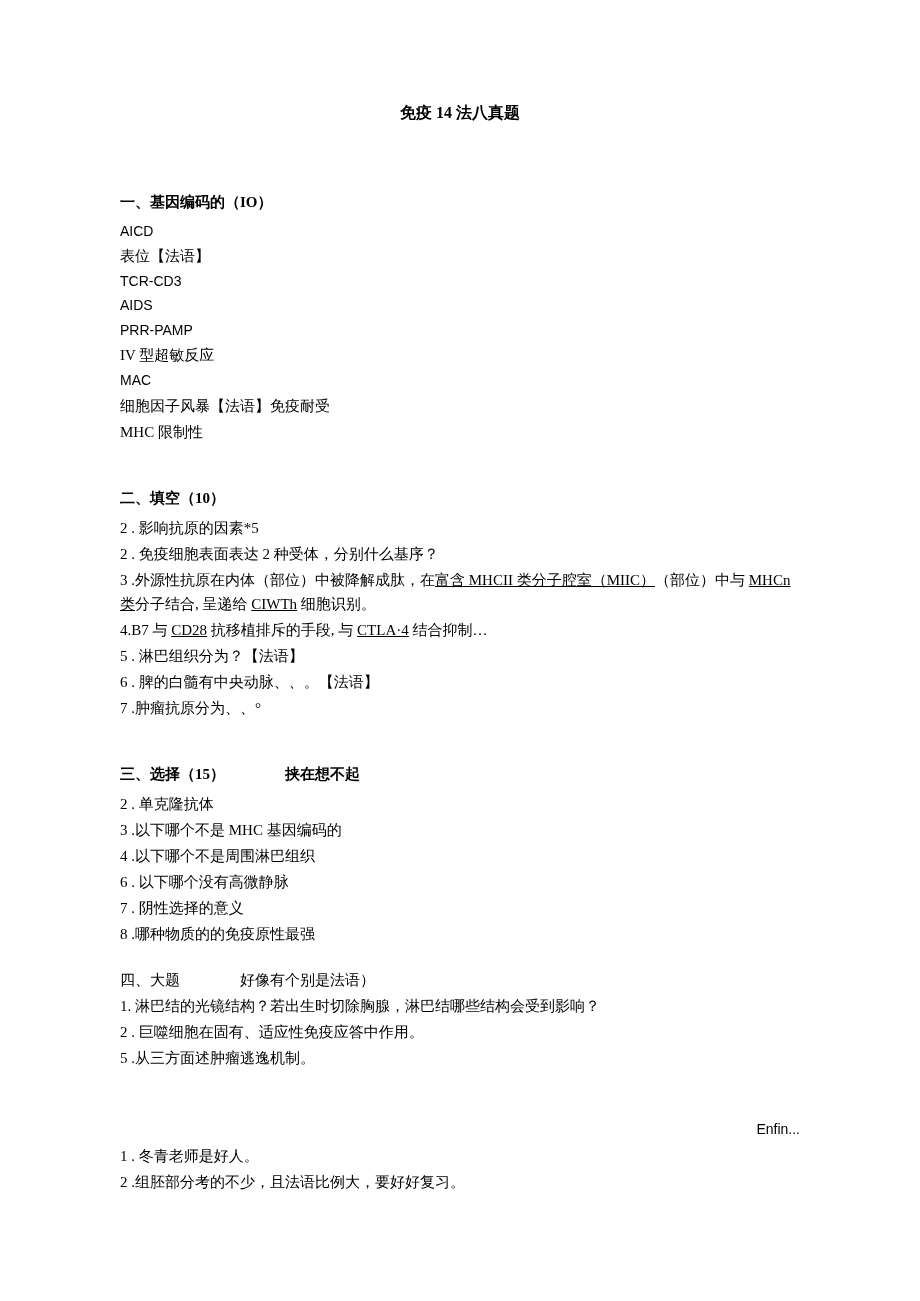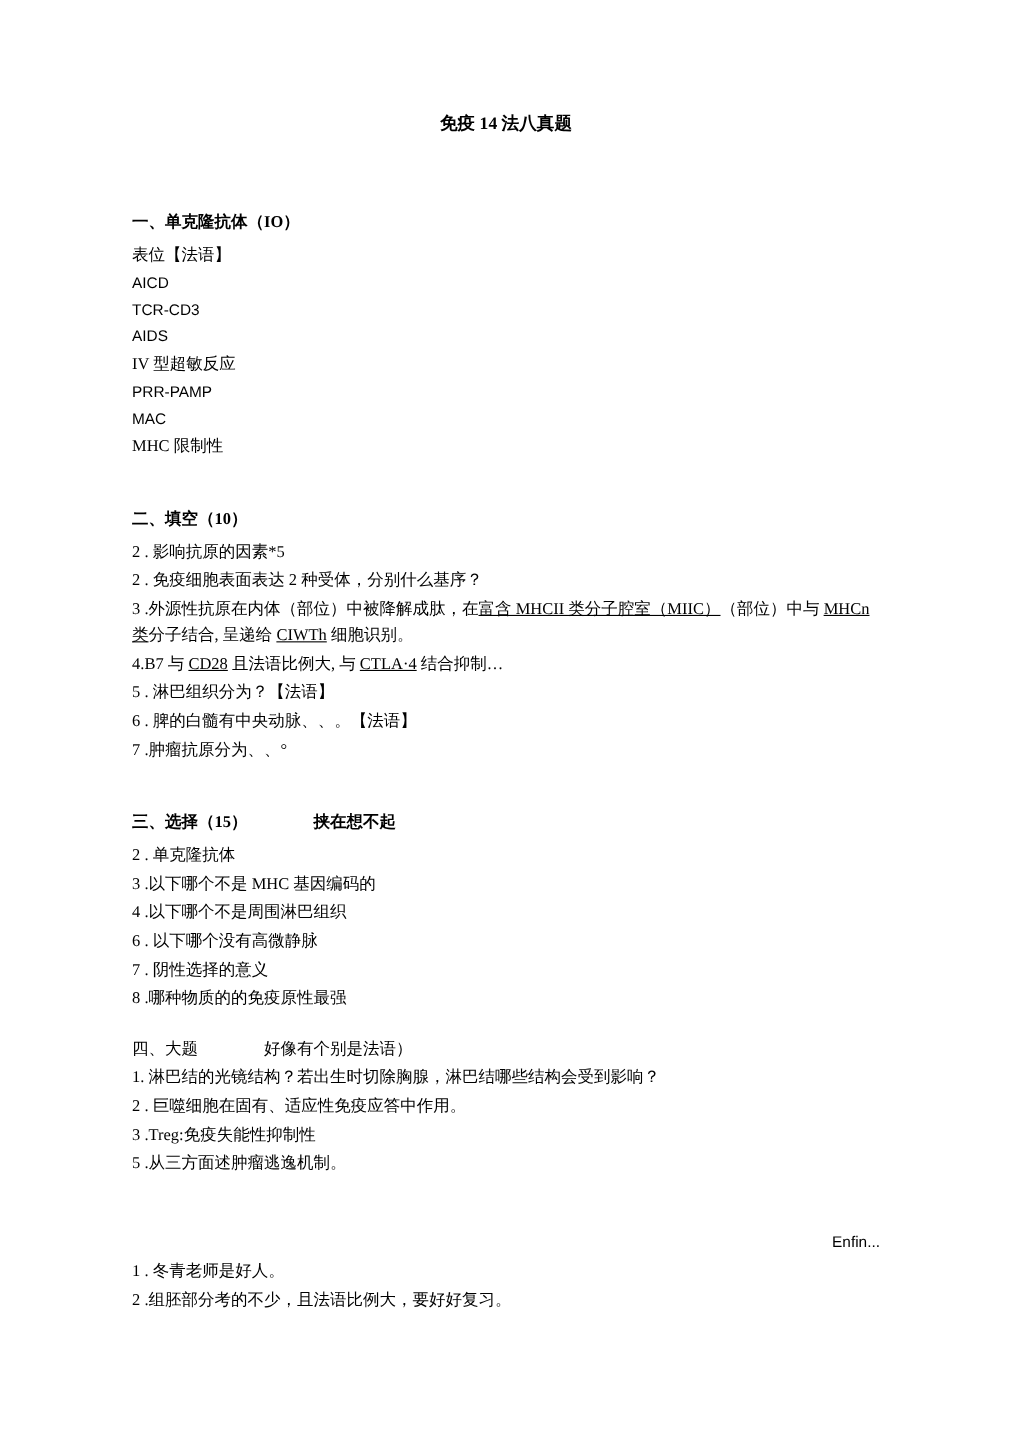--- a/index.html
+++ b/index.html
@@ -54,43 +54,44 @@
     .space-right {
       display: inline-block;
       width: 60px;
     }
   </style>
 </head>
 <body>
 
 <div class="title">免疫 14 法八真题</div>
 
-<div class="section-heading">一、单克隆抗体（IO）</div>
+<div class="section-heading">一、基因编码的（IO）</div>
 <div class="item-list">
+  <div class="line sans">AICD</div>
   <div class="line">表位【法语】</div>
-  <div class="line sans">AICD</div>
   <div class="line sans">TCR-CD3</div>
   <div class="line sans">AIDS</div>
+  <div class="line sans">PRR-PAMP</div>
   <div class="line">IV 型超敏反应</div>
-  <div class="line sans">PRR-PAMP</div>
   <div class="line sans">MAC</div>
+  <div class="line">细胞因子风暴【法语】免疫耐受</div>
   <div class="line">MHC 限制性</div>
 </div>
 
 <div class="gap"></div>
 
 <div class="section-heading">二、填空（10）</div>
 <div class="item-list">
   <div class="line">2  . 影响抗原的因素*5</div>
   <div class="line">2  . 免疫细胞表面表达 2 种受体，分别什么基序？</div>
   <div class="line">
     <span>3  .外源性抗原在内体（部位）中被降解成肽，在</span><span class="underline">富含 MHCII 类分子腔室（MIIC）</span><span>（部位）中与 </span><span class="underline">MHCn 类</span><span>分子结合, 呈递给 </span><span class="underline">CIWTh</span><span> 细胞识别。</span>
   </div>
   <div class="line">
-    <span>4.B7 与 </span><span class="underline">CD28</span><span> 且法语比例大, 与 </span><span class="underline">CTLA·4</span><span> 结合抑制…</span>
+    <span>4.B7 与 </span><span class="underline">CD28</span><span> 抗移植排斥的手段, 与 </span><span class="underline">CTLA·4</span><span> 结合抑制…</span>
   </div>
   <div class="line">5  . 淋巴组织分为？【法语】</div>
   <div class="line">6  . 脾的白髓有中央动脉、、。【法语】</div>
   <div class="line">7  .肿瘤抗原分为、、°</div>
 </div>
 
 <div class="gap"></div>
 
 <div class="section-heading">
   <span>三、选择（15）</span><span class="space-right"></span><span>挟在想不起</span>
@@ -105,21 +106,20 @@
 </div>
 
 <div class="gap"></div>
 
 <div class="line">
   <span>四、大题</span><span class="space-right"></span><span>好像有个别是法语）</span>
 </div>
 <div class="item-list">
   <div class="line">1. 淋巴结的光镜结构？若出生时切除胸腺，淋巴结哪些结构会受到影响？</div>
   <div class="line">2  . 巨噬细胞在固有、适应性免疫应答中作用。</div>
-  <div class="line">3  .Treg:免疫失能性抑制性</div>
   <div class="line">5  .从三方面述肿瘤逃逸机制。</div>
 </div>
 
 <div class="gap"></div>
 <div class="gap"></div>
 
 <div class="line sans note">Enfin...</div>
 <div class="item-list">
   <div class="line">1  . 冬青老师是好人。</div>
   <div class="line">2  .组胚部分考的不少，且法语比例大，要好好复习。</div>

